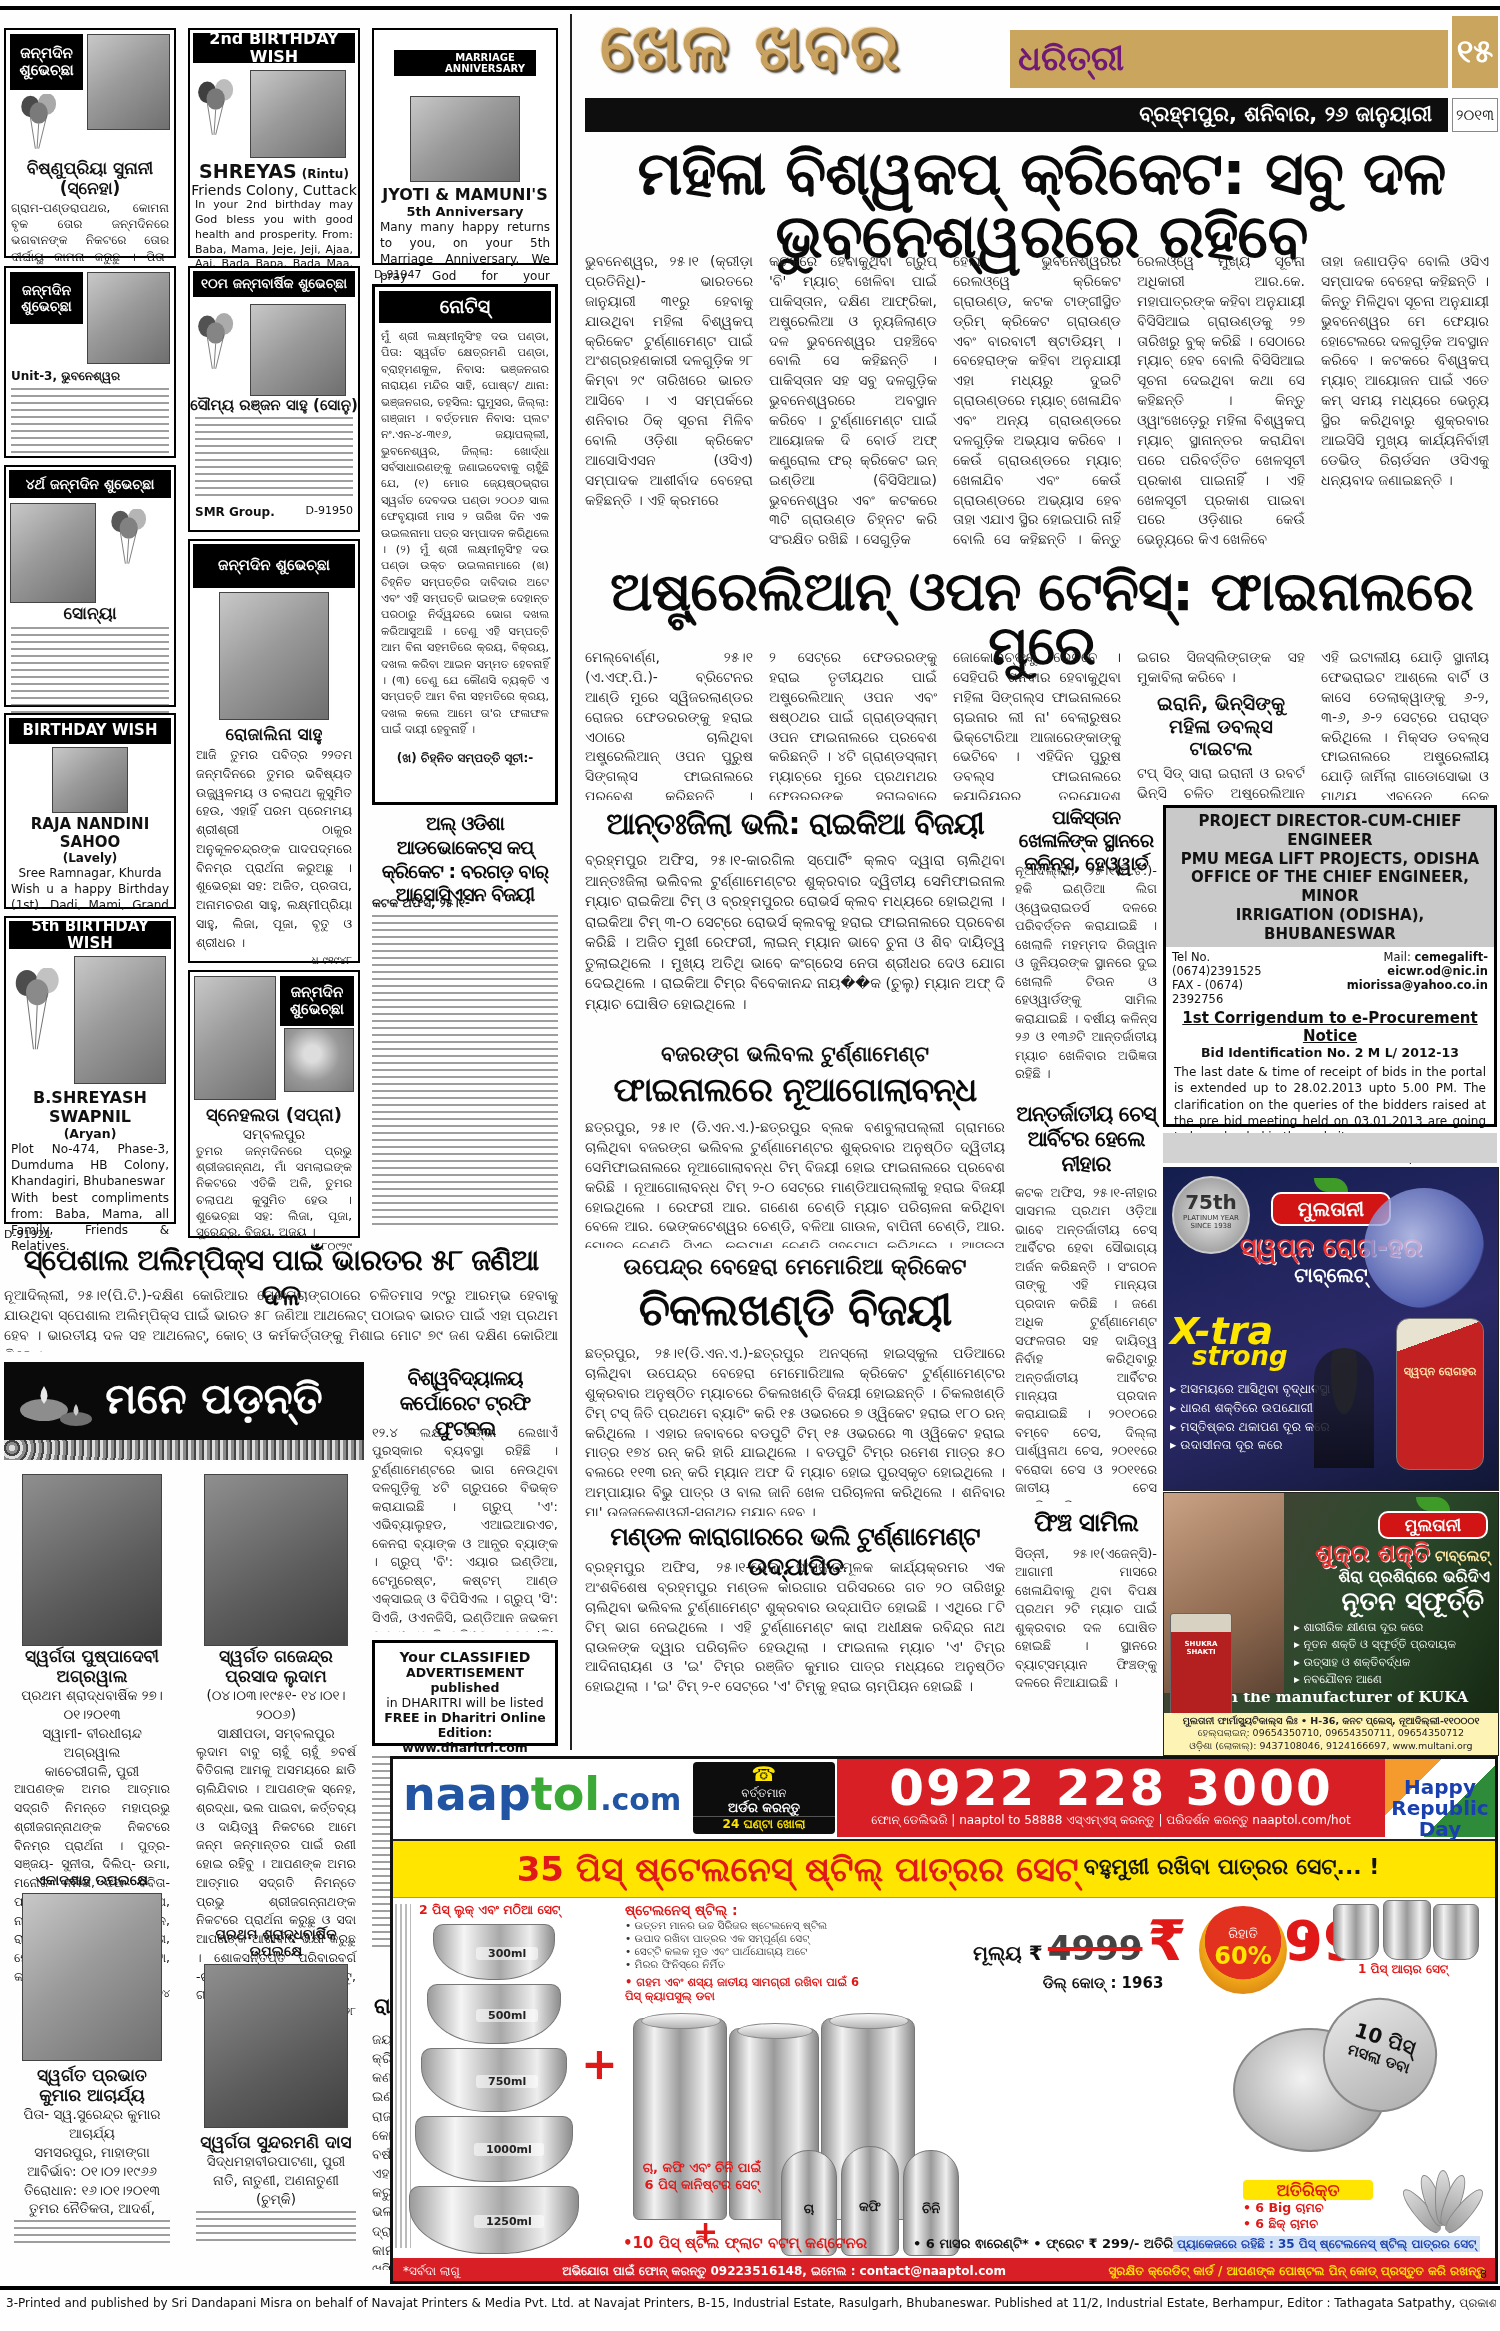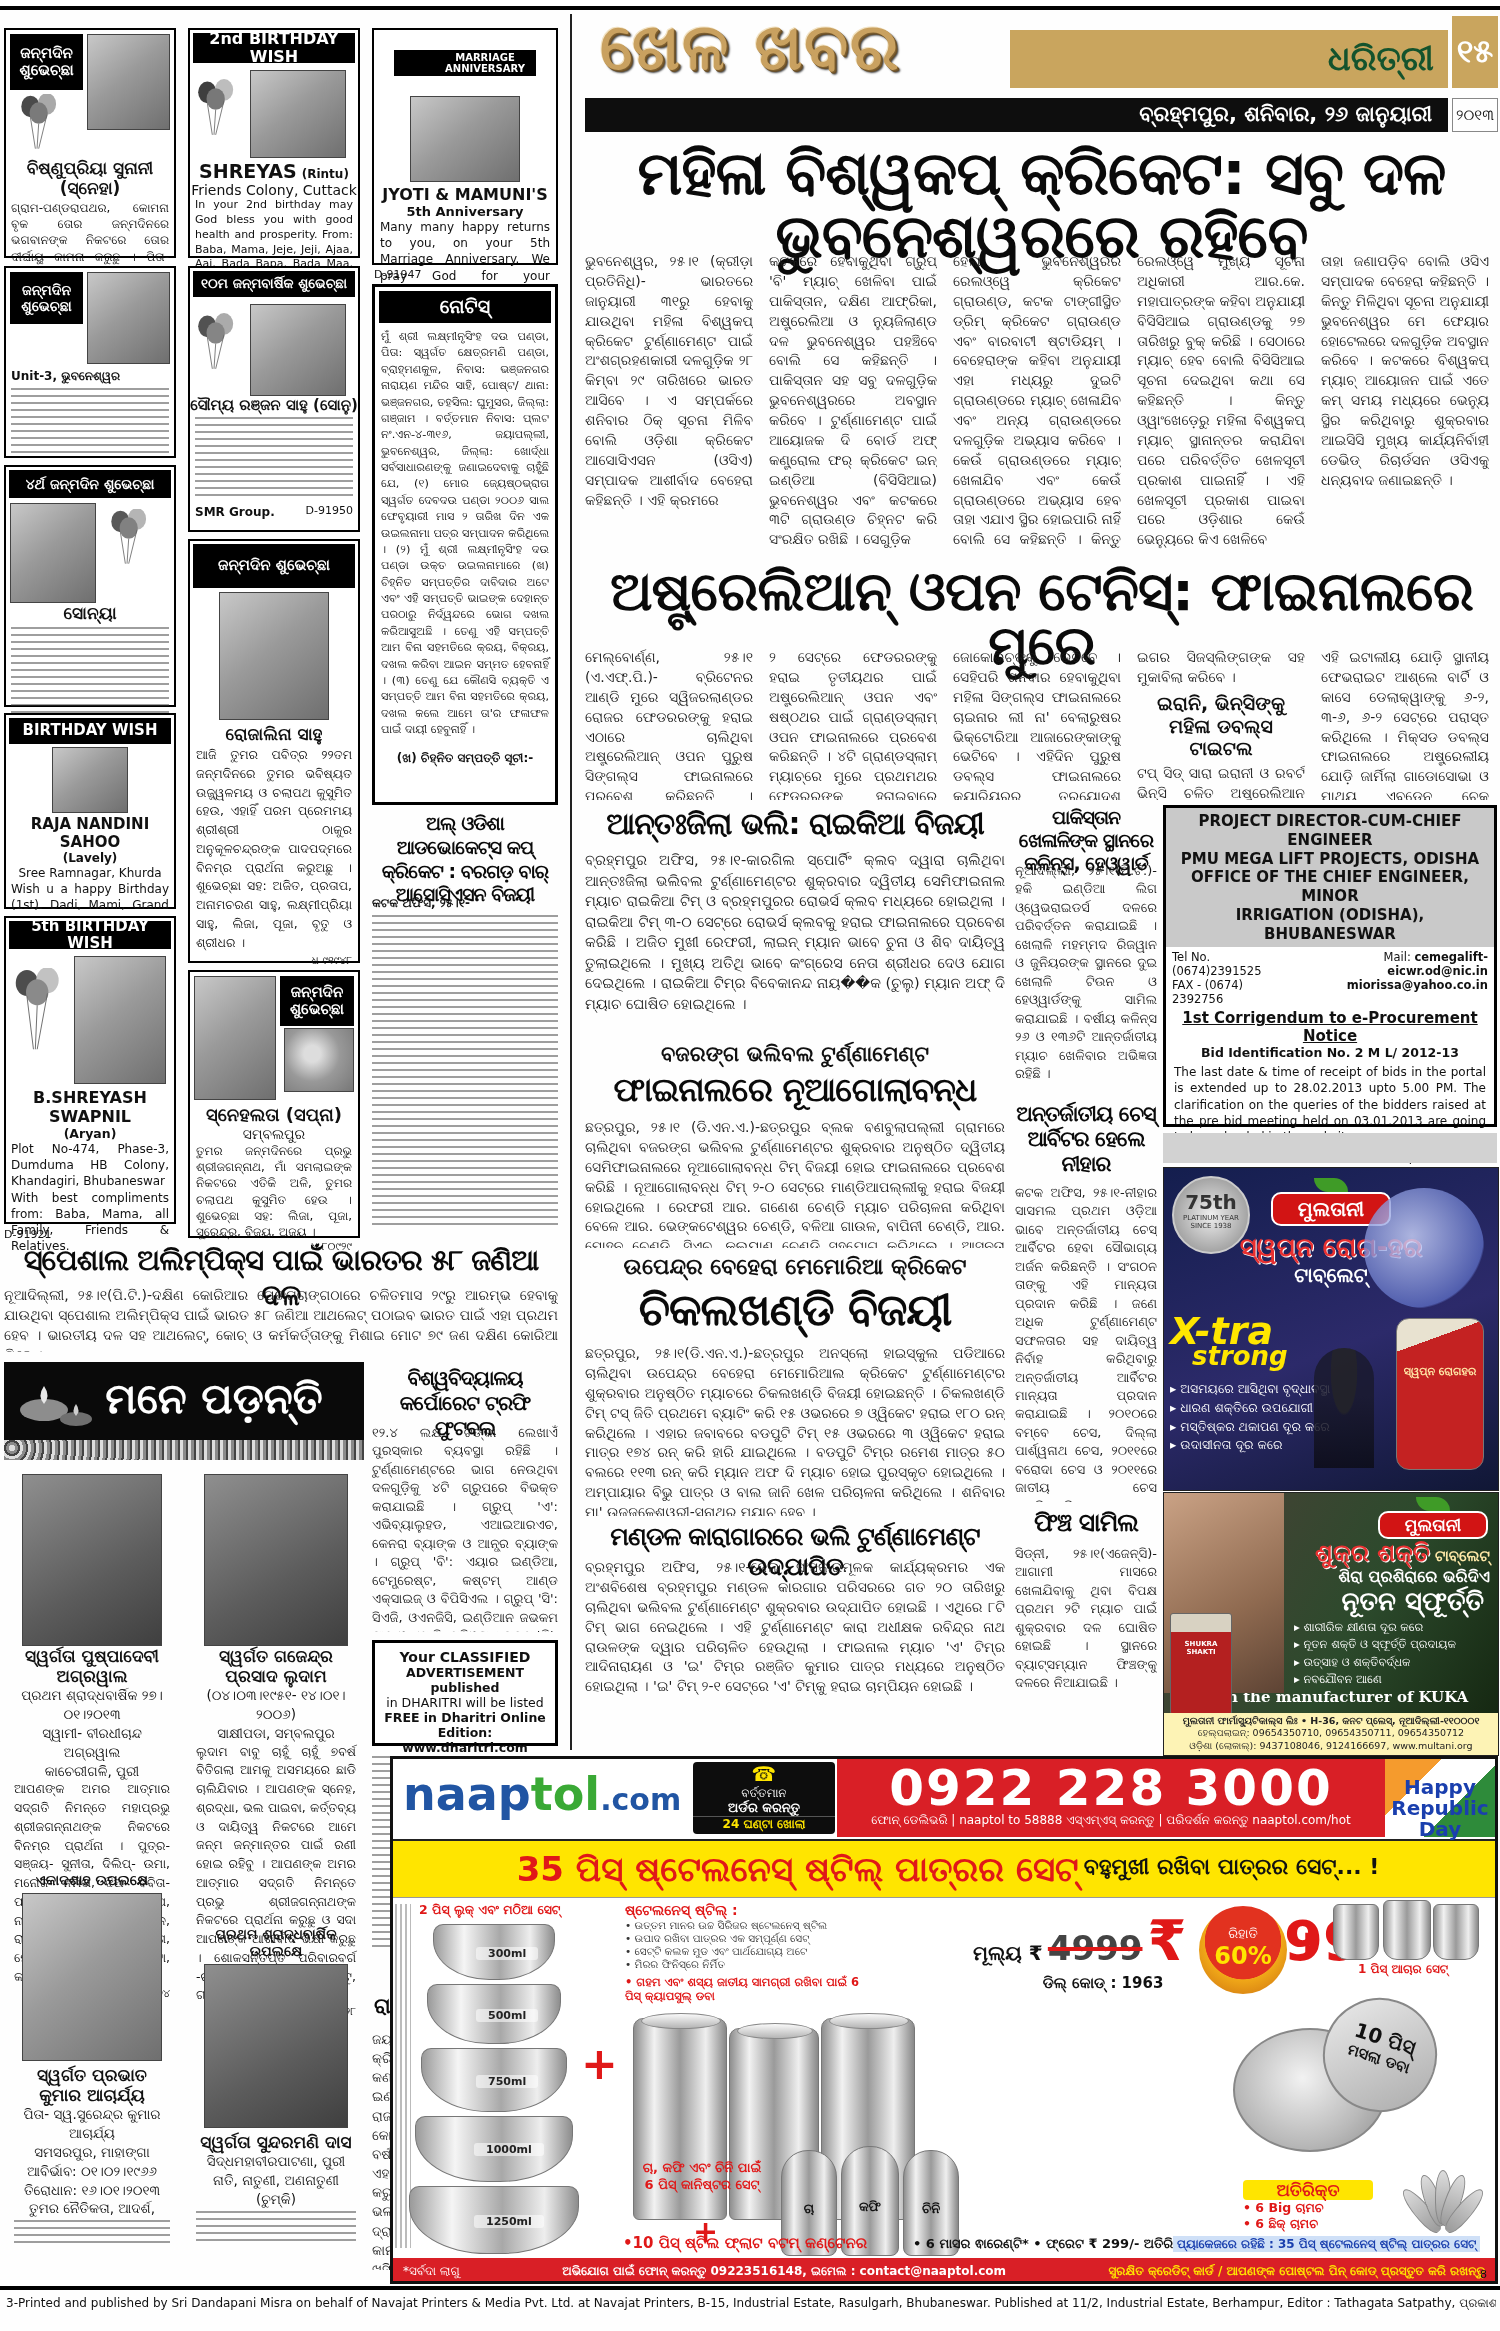--- a/index.html
+++ b/index.html
@@ -64,21 +64,21 @@
 </head>
 <body>
 
 <div class="page">
 
   <div class="abs rule" style="left:0;top:6;width:1500px;height:4px;top:6px;"></div>
   <div class="abs vline" style="left:570px;top:14px;height:1736px;"></div>
 
   <div class="abs mast-logo" style="left:600px;top:10px;">ଖେଳ ଖବର</div>
   <div class="abs tanbar" style="left:1010px;top:30px;width:438px;height:58px;">
-    <div style="color:#14532d;font-size:34px;font-weight:bold;text-align:right;padding:8px 14px 0 0;">ଧରିତ୍ରୀ</div>
+    <div style="color:#701a75;font-size:34px;font-weight:bold;padding:8px 14px 0 8px;">ଧରିତ୍ରୀ</div>
   </div>
   <div class="abs tanbar ct" style="left:1452px;top:16px;width:46px;height:72px;">
     <div style="color:#fff;font-size:32px;font-weight:bold;padding-top:16px;">୧୫</div>
   </div>
   <div class="abs blackbar" style="left:585px;top:98px;width:863px;height:34px;">
     <div style="font-size:21px;font-weight:bold;text-align:right;padding:4px 16px 0 0;">ବ୍ରହ୍ମପୁର, ଶନିବାର, ୨୬ ଜାନୁୟାରୀ</div>
   </div>
   <div class="abs ct" style="left:1452px;top:98px;width:46px;height:34px;border:1px solid #888;box-sizing:border-box;">
     <div style="font-size:15px;padding-top:7px;">୨୦୧୩</div>
   </div>

